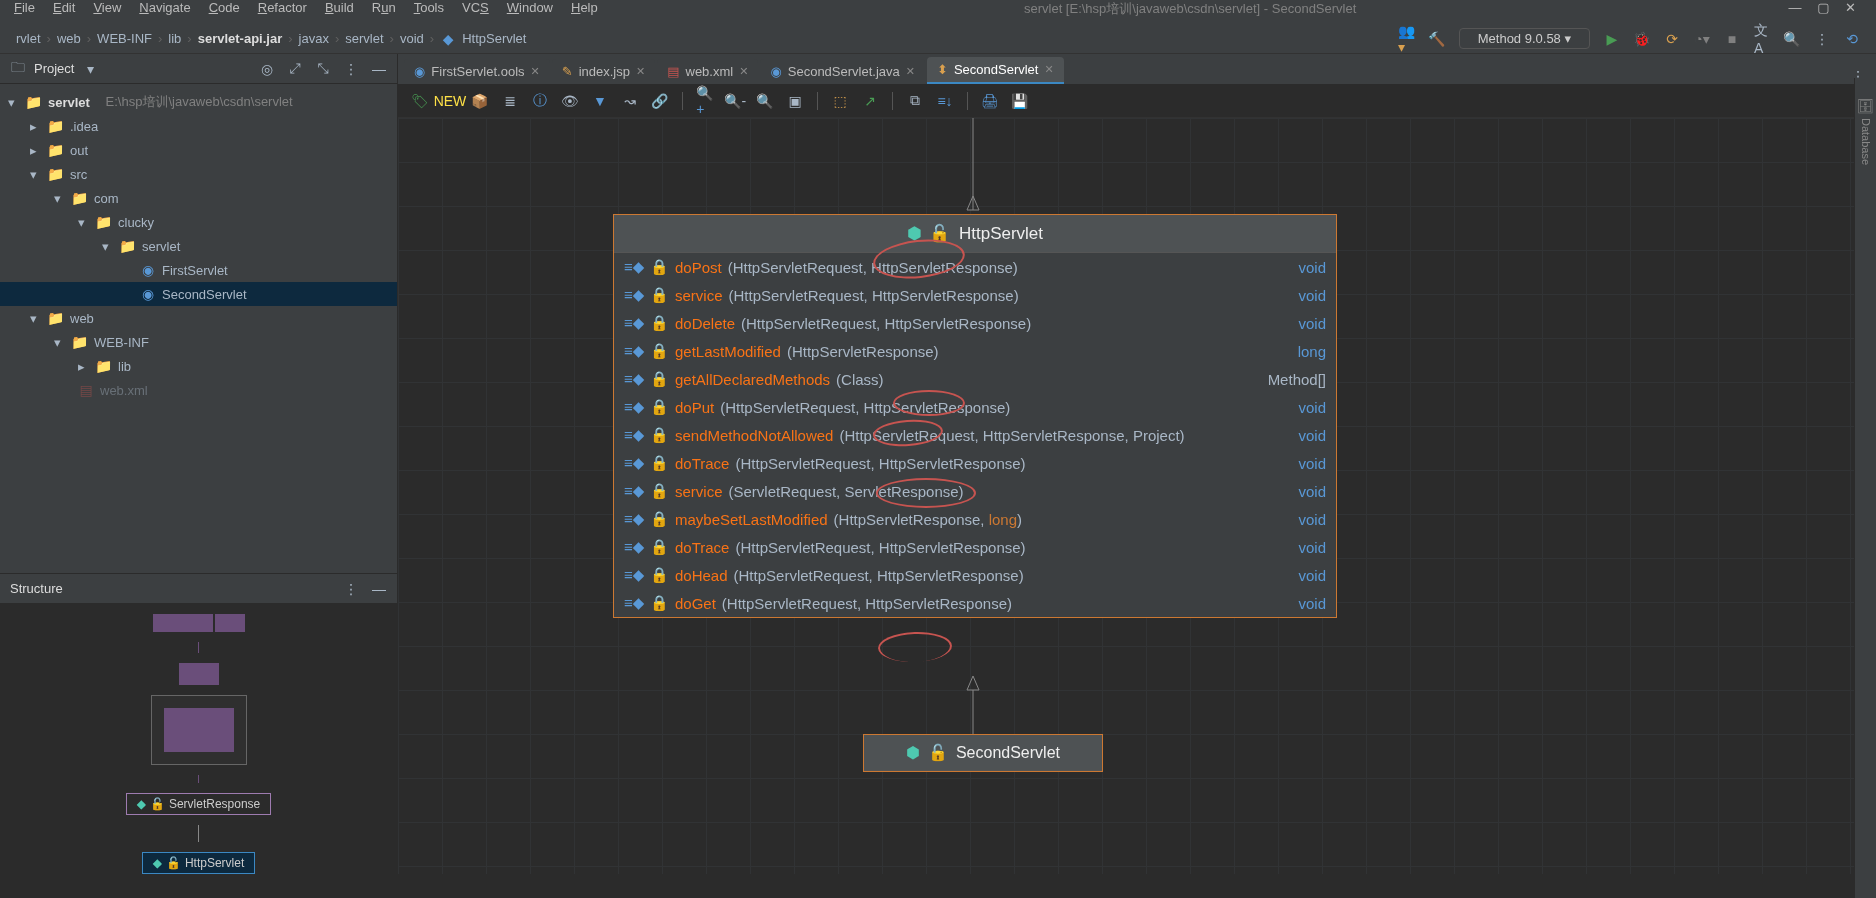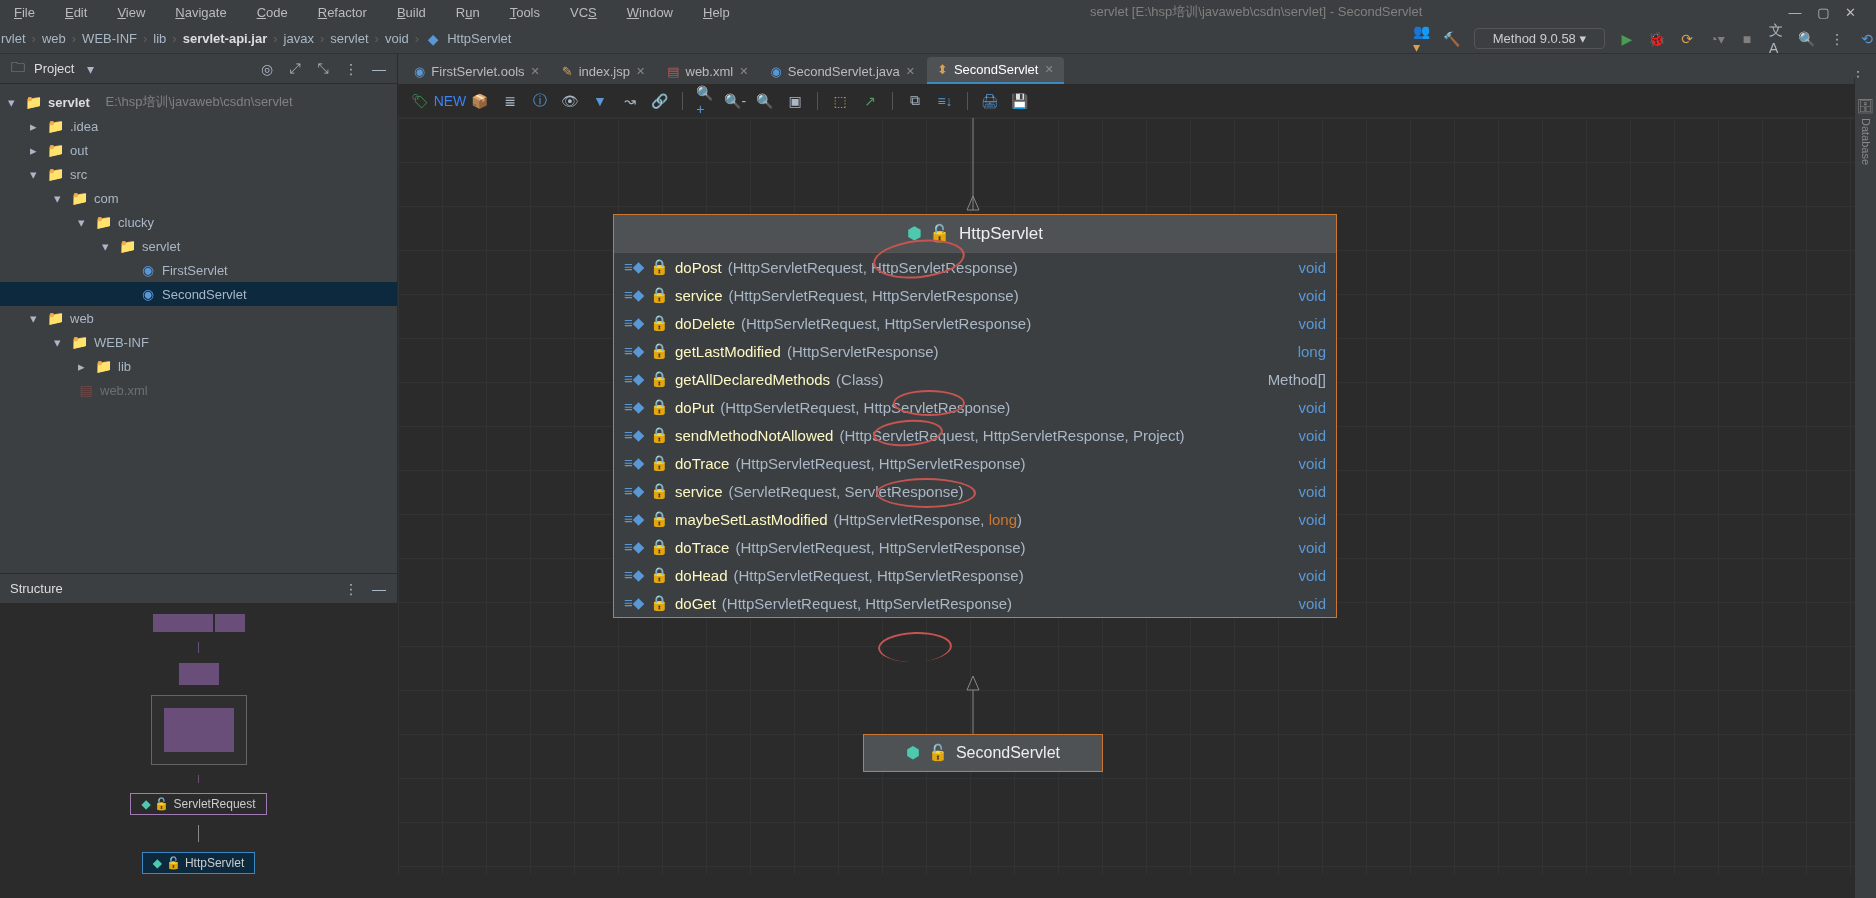--- a/index.html
+++ b/index.html
@@ -1,27 +1,27 @@
 <!DOCTYPE html>
 <html><head>
 <meta charset="utf-8">
 <style>
 *{margin:0;padding:0;box-sizing:border-box;font-family:"Segoe UI",Arial,sans-serif}
 body{background:#2b2b2b;color:#a9b7c6;font-size:13px;overflow:hidden;width:1876px;height:898px;position:relative}
-.menubar{height:24px;background:#3c3f41;display:flex;align-items:center;padding:0 8px;gap:18px;color:#bbbbbb}
+.menubar{height:24px;background:#3c3f41;display:flex;padding:0 8px;gap:6px;color:#bbbbbb}
 .menubar span{padding:0 6px;cursor:default}
 .menubar span u{text-decoration:underline}
-.navbar{height:30px;background:#3c3f41;display:flex;align-items:center;padding:0 1px;border-bottom:1px solid #323232}
+.navbar{height:30px;background:#3c3f41;display:flex;align-items:center;padding:0 16px;border-bottom:1px solid #323232}
 .crumbs{display:flex;align-items:center;gap:6px;color:#a9b7c6}
 .crumbs .sep{color:#606060}
 .crumbs b{color:#ddd}
 .right-tools{margin-left:auto;display:flex;align-items:center;gap:14px}
 .tomcat{background:#3c3f41;border:1px solid #555;border-radius:4px;padding:2px 18px;color:#ccc}
 .icon{width:16px;height:16px;display:inline-flex;align-items:center;justify-content:center;font-size:14px}
-.green{color:#499c54}.red{color:#c75450}.yellow{color:#d9a04f}.blue{color:#5998d6}.gray{color:#808080}.orange{color:#3b82f6}.cyan{color:#4ec9b0}
+.green{color:#499c54}.red{color:#c75450}.yellow{color:#d9a04f}.blue{color:#5998d6}.gray{color:#808080}.orange{color:#fde047}.cyan{color:#4ec9b0}
 .body-row{display:flex;height:calc(100% - 78px)}
 .sidebar{width:398px;background:#3c3f41;display:flex;flex-direction:column;border-right:1px solid #2b2b2b}
 .tool-header{height:30px;display:flex;align-items:center;padding:0 10px;gap:8px;border-bottom:1px solid #2b2b2b}
 .tool-header .ttl{color:#ddd;font-weight:500}
 .tree{padding:6px 0;overflow:auto;flex:1}
 .tree-row{display:flex;align-items:center;gap:6px;height:24px;padding-left:10px;cursor:default}
 .tree-row.sel{background:#0d293e}
 .tree-row .arrow{width:12px;color:#a9b7c6}
 .fld{color:#d9a04f}
 .fld-blue{color:#5998d6}
@@ -33,21 +33,21 @@
 .tabs{height:30px;display:flex;align-items:flex-end;background:#3c3f41;padding-left:6px;gap:2px}
 .tab{display:flex;align-items:center;gap:6px;padding:5px 10px;background:#3c3f41;color:#bbb;border-top-left-radius:4px;border-top-right-radius:4px;font-size:13px}
 .tab.active{background:#4e5254;color:#fff;border-bottom:2px solid #3b88c3}
 .tab .x{color:#888;font-size:11px}
 .toolbar{height:34px;display:flex;align-items:center;gap:14px;padding:0 14px;border-bottom:1px solid #323232}
 .canvas{flex:1;position:relative;background:#2b2b2b;background-image:linear-gradient(#313335 1px,transparent 1px),linear-gradient(90deg,#313335 1px,transparent 1px);background-size:44px 44px}
 .uml-box{position:absolute;border:1px solid #cc7832;background:#3c3f41}
 .uml-title{background:#4e5254;color:#eee;display:flex;align-items:center;justify-content:center;gap:8px;padding:8px 0;font-size:17px;border-bottom:1px solid #555}
 .uml-row{display:flex;align-items:center;gap:6px;padding:5px 10px;font-size:15px}
 .uml-row .ret{margin-left:auto;color:#5998d6}
-.mname{color:#fef9c3}
+.mname{color:#f97316}
 .params{color:#a9b7c6}
 .annot{position:absolute;border:2px solid #c75450;border-radius:50%;pointer-events:none}
 .right-rail{position:absolute;right:0;top:78px;width:22px;height:calc(100% - 78px);background:#3c3f41;border-left:1px solid #2b2b2b;display:flex;flex-direction:column;align-items:center;padding-top:20px;gap:4px;color:#888;font-size:11px}
 .vtxt{writing-mode:vertical-rl}
 .uml-second{position:absolute;border:1px solid #cc7832;background:#3c3f41}
 svg.arrow-line{position:absolute;pointer-events:none}
 .mini-frame{border:1px solid #666;padding:12px;background:#2f2f2f}
 </style>
 </head>
 <body>
@@ -200,21 +200,21 @@
           </div>
         <div style="width:1px;height:20px;background:#6a4e7a"></div>
         <div class="mini-box" style="height:40px;width:40px"></div>
         <div class="mini-frame">
             <div class="mini-box" style="width:70px;height:44px"></div>
           </div>
         <div style="width:1px;height:14px;background:#6a4e7a"></div>
         <div class="mini-label">
             <span class="cyan">◆</span>
             <span class="green">🔓</span>
-            <span>ServletRequest</span>
+            <span>ServletResponse</span>
           </div>
         <div style="width:1px;height:30px;background:#888"></div>
         <div class="mini-label" style="border-color:#3b88c3;background:#0d293e">
             <span class="cyan">◆</span>
             <span class="green">🔓</span>
             <span>HttpServlet</span>
           </div>
       </div>
     </div>
   </div>

